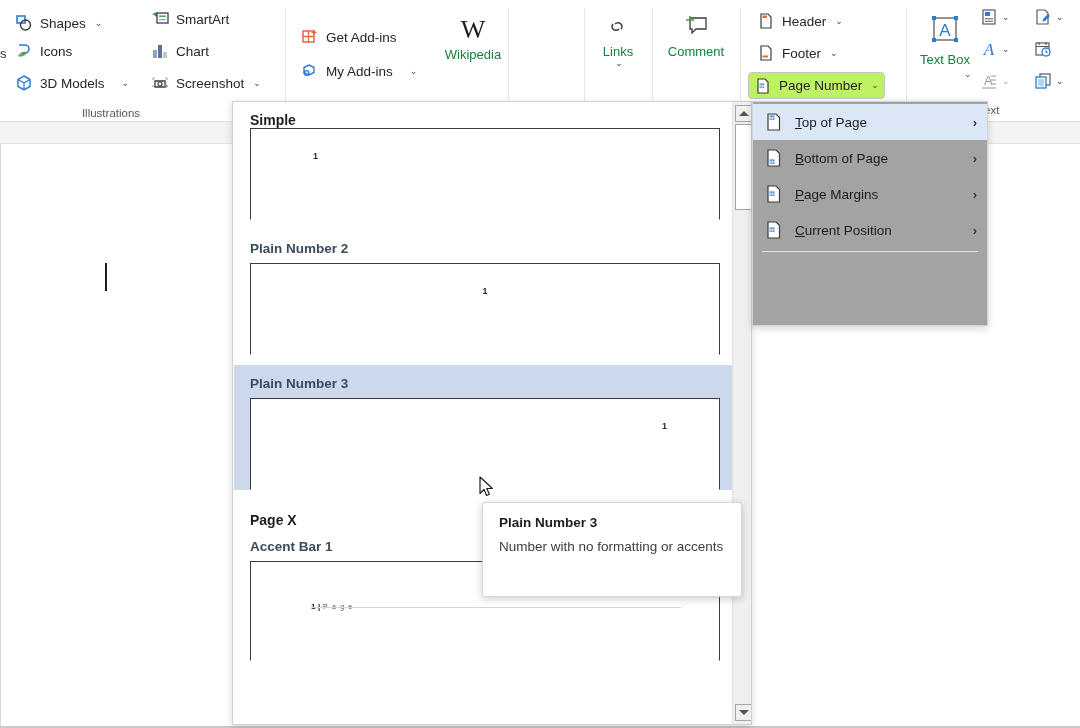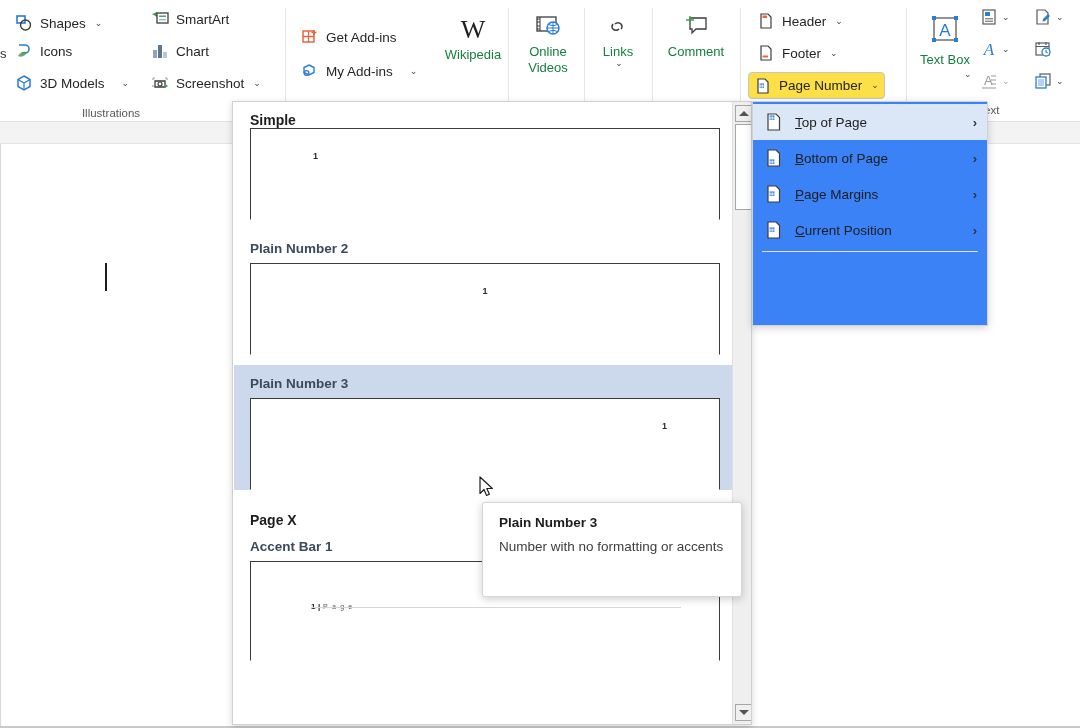--- a/index.html
+++ b/index.html
@@ -44,21 +44,21 @@
   #g-illu { left:0; width:222px; }
   #g-illu .ritem { position:absolute; }
 
   
   #g-addins { left:288px; width:210px; }
 
   
   #g-hf { left:746px; width:158px;text-align:center; }
 
   .pnbtn {
-    background:#fde047; border:1px solid #c6c6c6; border-radius:4px;
+    background:#bef264; border:1px solid #c6c6c6; border-radius:4px;
   }
 
   
   #ruler {
     position:absolute; left:0; top:122px; width:1080px; height:22px;
     background:#f3f3f3; border-bottom:1px solid #e4e4e4;
   }
   #doc {
     position:absolute; left:0; top:144px; width:1080px; height:584px;
     background:#ffffff;
@@ -127,21 +127,21 @@
   .sb-tri.up { border-left:5px solid transparent; border-right:5px solid transparent; border-bottom:5px solid #555; }
   .sb-tri.down { border-left:5px solid transparent; border-right:5px solid transparent; border-top:5px solid #555; }
   #sb-thumb {
     position:absolute; left:2px; top:22px; width:17px; height:86px;
     background:#ffffff; border:1px solid #a6a6a6;
   }
 
   
   #menu {
     position:absolute; left:752px; top:101px; width:236px; height:225px;
-    background:#3b82f6; border:1px solid #d2d2d2;
+    background:#a3a3a3; border:1px solid #d2d2d2;
     box-shadow:0 2px 8px rgba(0,0,0,.18);
     padding:2px 0;
   }
   .mitem {
     position:relative; display:flex; align-items:center;
     height:36px; padding:0 10px 0 12px; gap:12px; cursor:default;
   }
   .mitem.hl { background:#dbe7f6; }
   .mitem .mlbl { font-size:13.5px; color:#1d1d1d; flex:1; }
   .mitem .mlbl u { text-decoration:underline; }
@@ -272,31 +272,20 @@
     </div>
 
     <div class="bigbtn" style="position:absolute; left:148px; top:10px; width:74px;">
       <span style="font-family:'Liberation Serif', serif; font-size:26px; line-height:28px; color:#1d1d1d; font-weight:normal;">W</span>
       <span class="cap">Wikipedia</span>
     </div>
   </div>
 
   <div class="rsep" style="left:508px;"></div>
 
-  <div class="bigbtn" style="position:absolute; left:519px; top:8px; width:58px;">
-    <span>
-      <svg width="26" height="24" viewBox="0 0 26 24">
-          <rect x="2" y="3" width="19" height="14" fill="none" stroke="#3d3d3d" stroke-width="1.3"></rect>
-          <path d="M5 3v14M5 5h-3M5 8h-3M5 12h-3M5 15h-3" stroke="#3d3d3d" stroke-width="1"></path>
-          <circle cx="18" cy="14" r="6" fill="#fff" stroke="#2b7cd3" stroke-width="1.5"></circle>
-          <path d="M12 14h12M18 8v12M14 10.5c2.5 1.4 5.5 1.4 8 0M14 17.5c2.5-1.4 5.5-1.4 8 0" stroke="#2b7cd3" stroke-width="1" fill="none"></path>
-        </svg>
-    </span>
-    <span class="cap" style="line-height:16px;">Online Videos</span>
-  </div>
 
   <div class="rsep" style="left:584px;"></div>
 
   <div class="bigbtn" style="position:absolute; left:596px; top:10px; width:44px;">
     <span>
       <svg width="24" height="22" viewBox="0 0 24 22">
           <path d="M9 8a4 4 0 0 1 6 0 4 4 0 0 1 0 5" fill="none" stroke="#3d3d3d" stroke-width="1.5"></path>
           <path d="M13 13a4 4 0 0 1-6 0 4 4 0 0 1 0-5" fill="none" stroke="#3d3d3d" stroke-width="1.5"></path>
         </svg>
     </span>

